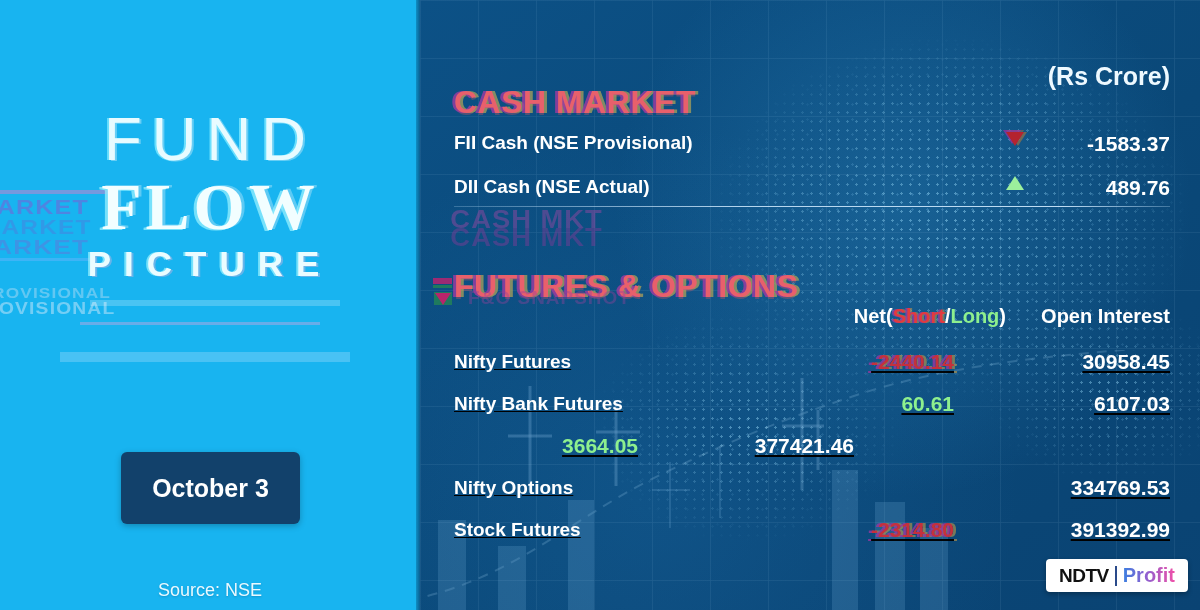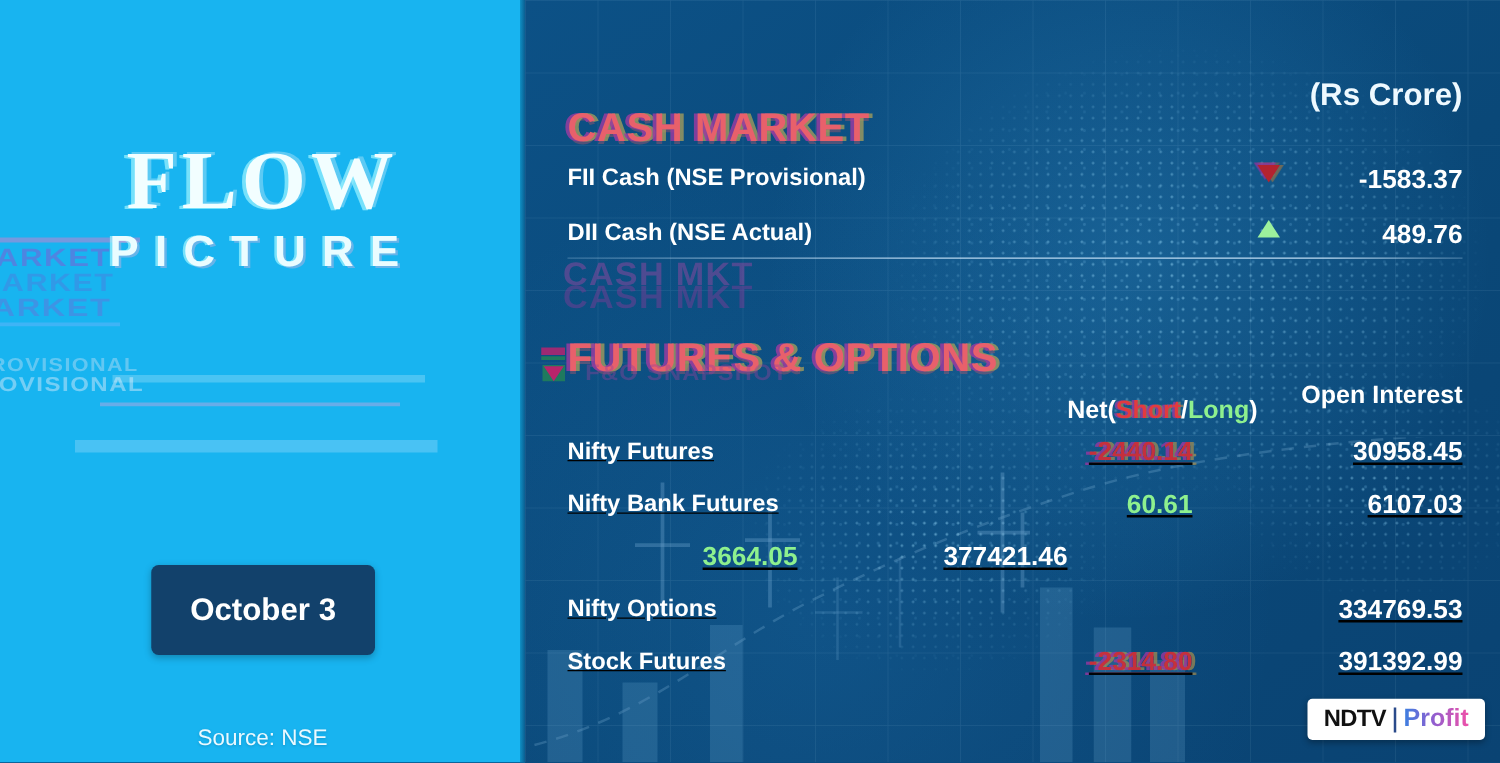--- a/index.html
+++ b/index.html
@@ -156,21 +156,21 @@
   #divider {
     position:absolute; left:34px; top:206px; width:716px; height:1px;
     background:linear-gradient(90deg, rgba(190,225,250,.25), rgba(210,235,255,.85) 40%, rgba(210,235,255,.9) 85%, rgba(190,225,250,.3));
   }
 
   
   #fo-colheads { position:absolute; left:34px; top:305px; width:716px; height:28px; }
   .ch {
     position:absolute; font-size:20px; font-weight:bold; color:#ffffff;
   }
-  #ch-net { right:164px; white-space:nowrap;margin-top:12px; }
+  #ch-net { right:164px; white-space:nowrap; }
   #ch-oi  { right:0; }
   .txt-short {
     color:#e23a3f;
     text-shadow:-2px 0 0 rgba(150,60,160,.8), 2px 0 0 rgba(175,150,80,.6);
   }
   .txt-long { color:#8ef08e; }
 
   .fo-row {
     position:absolute; left:34px; width:716px; height:30px;
     display:flex; align-items:center;text-decoration:underline;
@@ -216,20 +216,21 @@
     <div class="ghost g4">PROVISIONAL</div>
     <div class="ghost g5">PROVISIONAL</div>
 
     <div class="gbar" style="left:0;top:190px;width:112px;height:4px;background:rgba(230,120,200,.45);"></div>
     <div class="gbar" style="left:0;top:258px;width:96px;height:3px;background:rgba(120,180,255,.4);"></div>
     <div class="gbar" style="left:80px;top:322px;width:240px;height:3px;background:rgba(255,160,220,.35);"></div>
     <div class="gbar" style="left:60px;top:352px;width:290px;height:10px;background:rgba(190,230,255,.30);"></div>
     <div class="gbar" style="left:90px;top:300px;width:250px;height:6px;background:rgba(255,255,255,.22);"></div>
 
     <div id="logo-block">
+      <div id="logo-fund" class="logo-line">FUND</div>
       <div id="logo-flow" class="logo-line">FLOW</div>
       <div id="logo-picture" class="logo-line">PICTURE</div>
     </div>
 
     <div id="date-badge">
       <span>October 3</span>
     </div>
 
     <div id="source-text">Source: NSE</div>
   </div>

